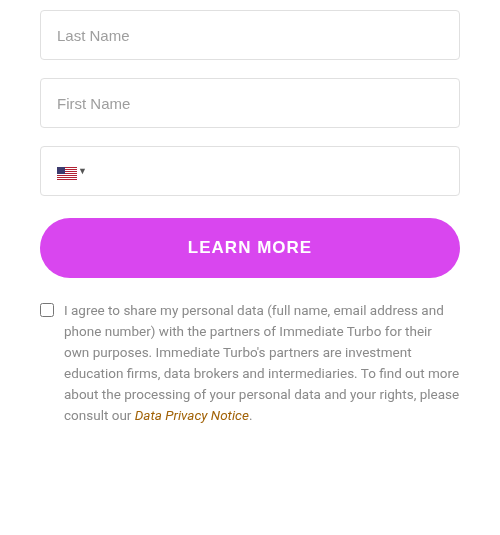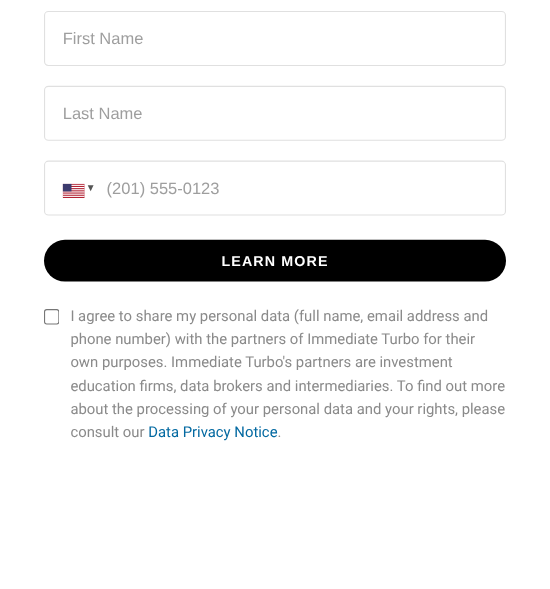--- a/index.html
+++ b/index.html
@@ -40,26 +40,26 @@
     margin-right: 10px;
     cursor: pointer;
   }
   .flag {
     width: 20px; height: 13px;
     display: inline-block;
   }
   .chev { font-size: 9px; color: #555; }
   .btn {
     width: 100%;
-    height: 38px;
+    height: 60px;
     border: none;
     border-radius: 999px;
-    background: #000000;
+    background: #d946ef;
     color: #fff;
-    font-size: 13px;
+    font-size: 17px;
     font-weight: 700;
     letter-spacing: 1px;
     cursor: pointer;
     margin-top: 4px;
   }
   .consent {
     display: flex;
     align-items: flex-start;
     gap: 10px;
     margin-top: 4px;
@@ -69,35 +69,36 @@
     margin-top: 3px;
     flex-shrink: 0;
     cursor: pointer;
   }
   .consent-text {
     font-size: 13.5px;
     line-height: 1.55;
     color: #8a8a8a;
   }
   .consent-text a {
-    color: #0369a1;
+    color: #a16207;
     text-decoration: none;
+    font-style: italic;
   }
 </style>
 </head>
 <body>
 
 <form class="form">
 
   <div class="field">
-    <input type="text" placeholder="First Name" style="">
+    <input type="text" placeholder="Last Name" style="">
   </div>
 
   <div class="field">
-    <input type="text" placeholder="Last Name" style="">
+    <input type="text" placeholder="First Name" style="">
   </div>
 
 
   <div class="field">
     <span class="phone-prefix">
       <span class="flag">
         <svg viewBox="0 0 20 13" width="20" height="13">
           <rect width="20" height="13" fill="#b22234"></rect>
           <g fill="#fff">
             <rect y="1" width="20" height="1"></rect>
@@ -105,21 +106,20 @@
             <rect y="5" width="20" height="1"></rect>
               <rect y="7" width="20" height="1"></rect>
             <rect y="9" width="20" height="1"></rect>
               <rect y="11" width="20" height="1"></rect>
           </g>
           <rect width="8" height="7" fill="#3c3b6e"></rect>
         </svg>
       </span>
       <span class="chev">▼</span>
     </span>
-    <input type="tel" placeholder="(201) 555-0123" style="">
   </div>
 
   <button type="button" class="btn">LEARN MORE</button>
 
   <label class="consent">
     <input type="checkbox" style="">
     <span class="consent-text">
       <span>I agree to share my personal data (full name, email address and phone number) with the partners of Immediate Turbo for their own purposes. Immediate Turbo's partners are investment education firms, data brokers and intermediaries. To find out more about the processing of your personal data and your rights, please consult our </span><a href="#">Data Privacy Notice</a><span>.</span>
     </span>
   </label>

